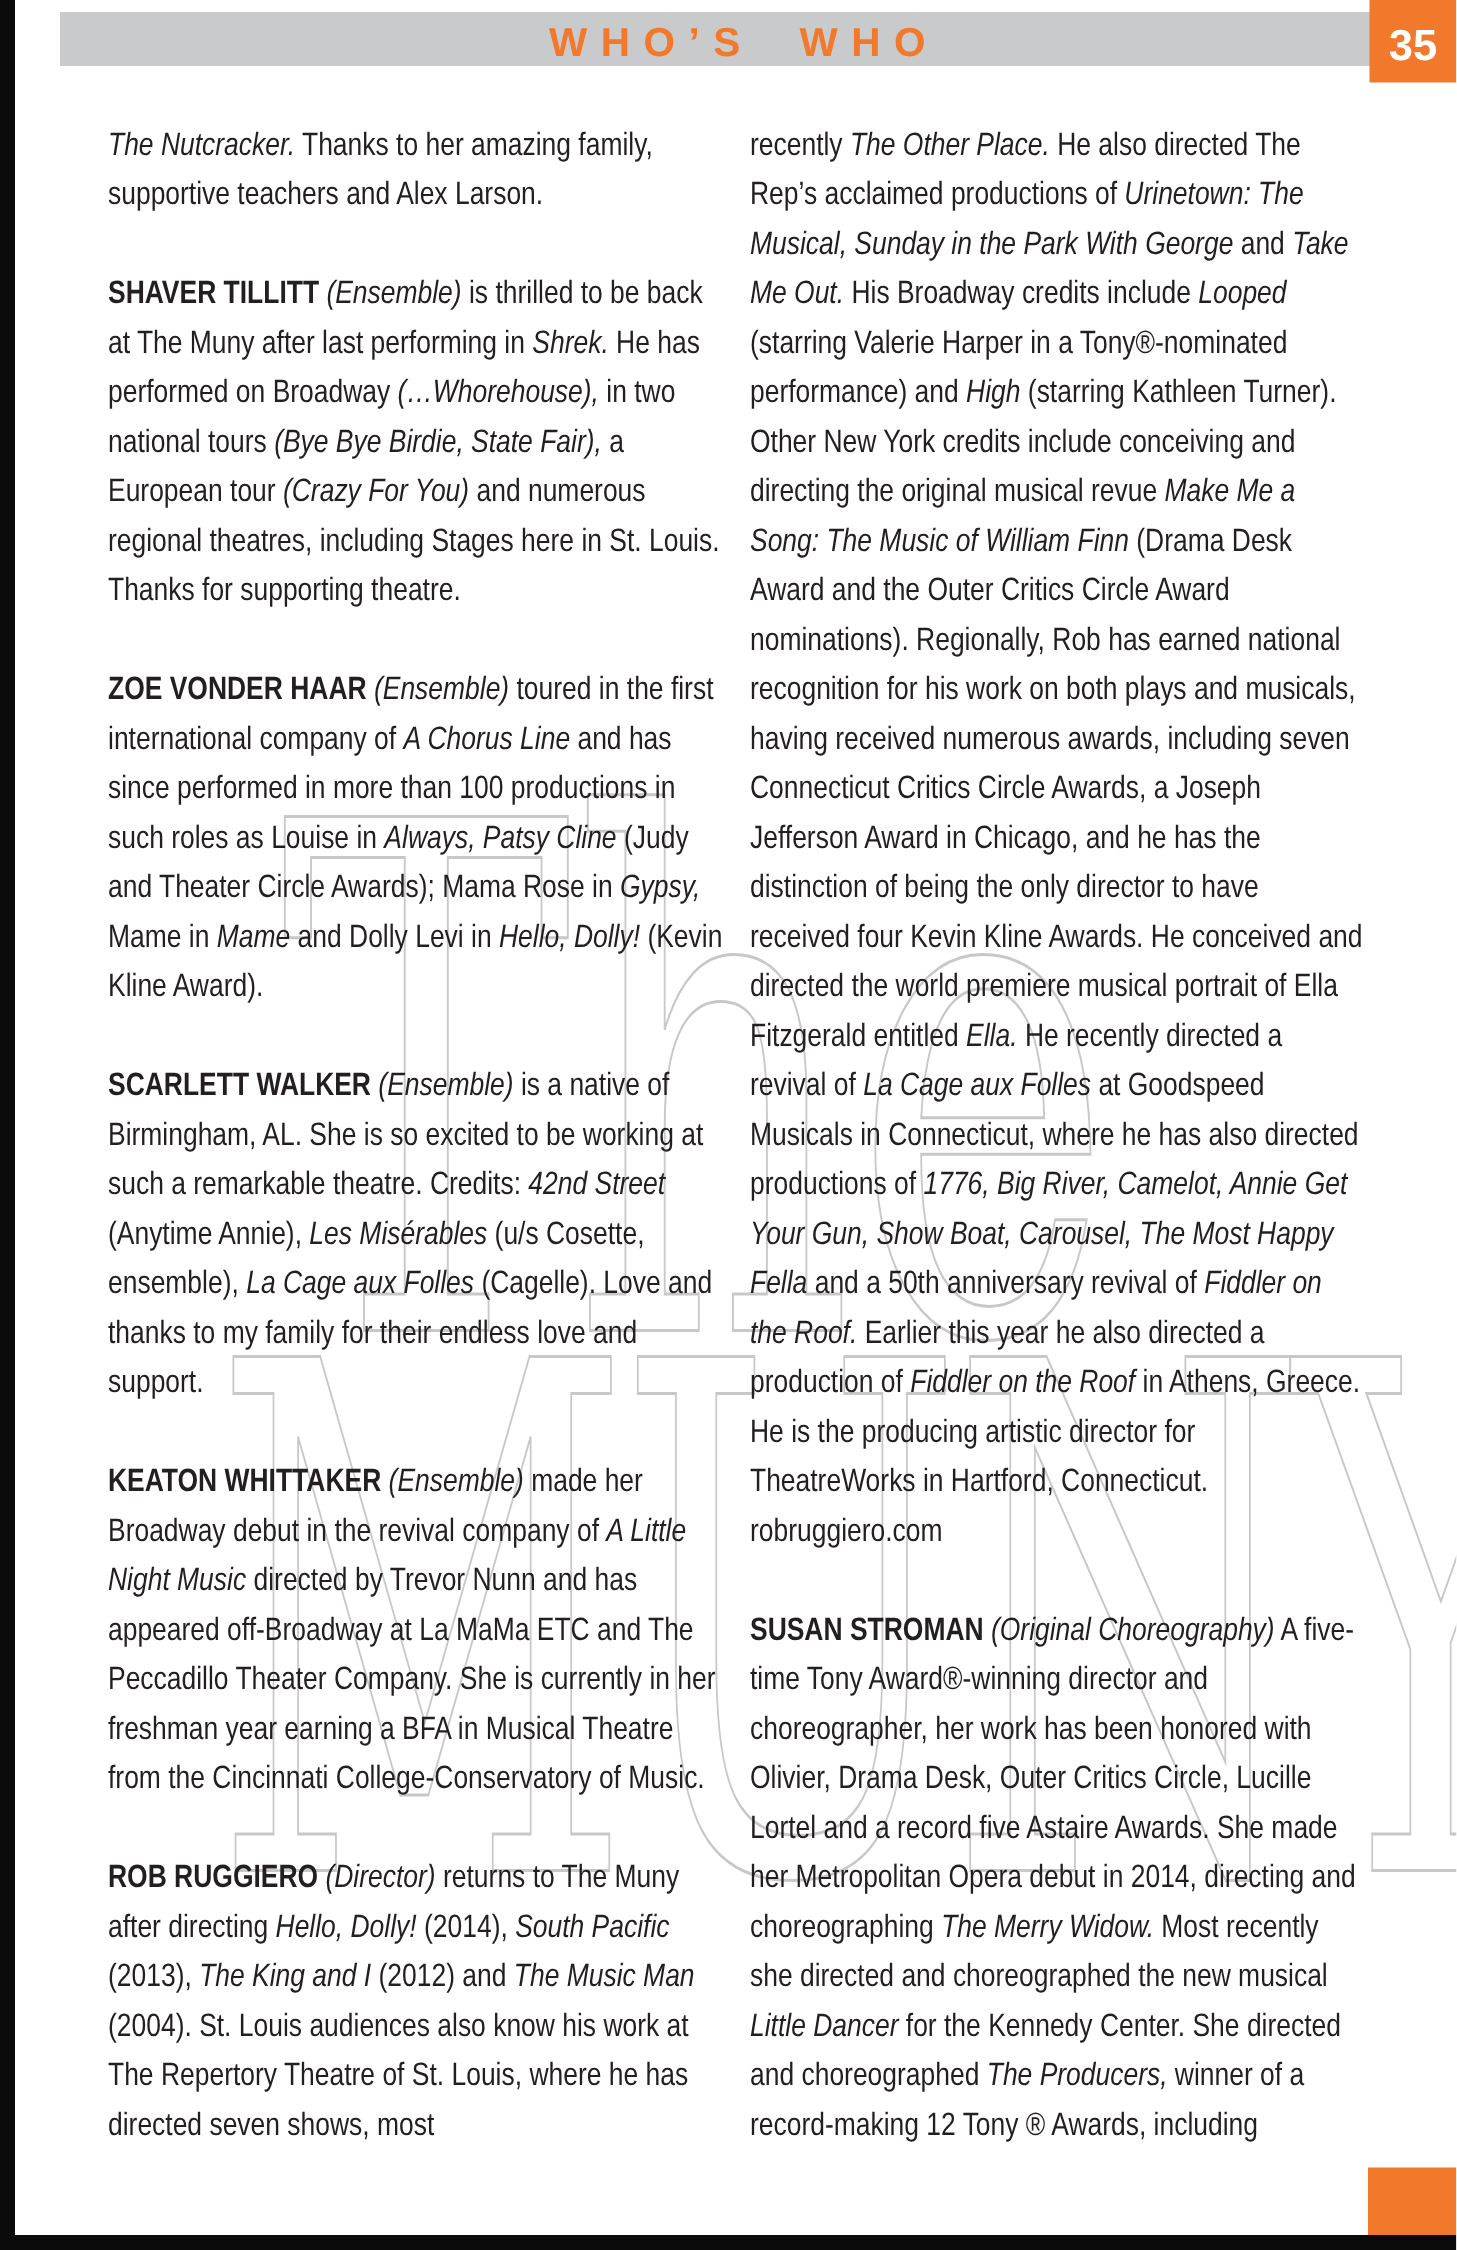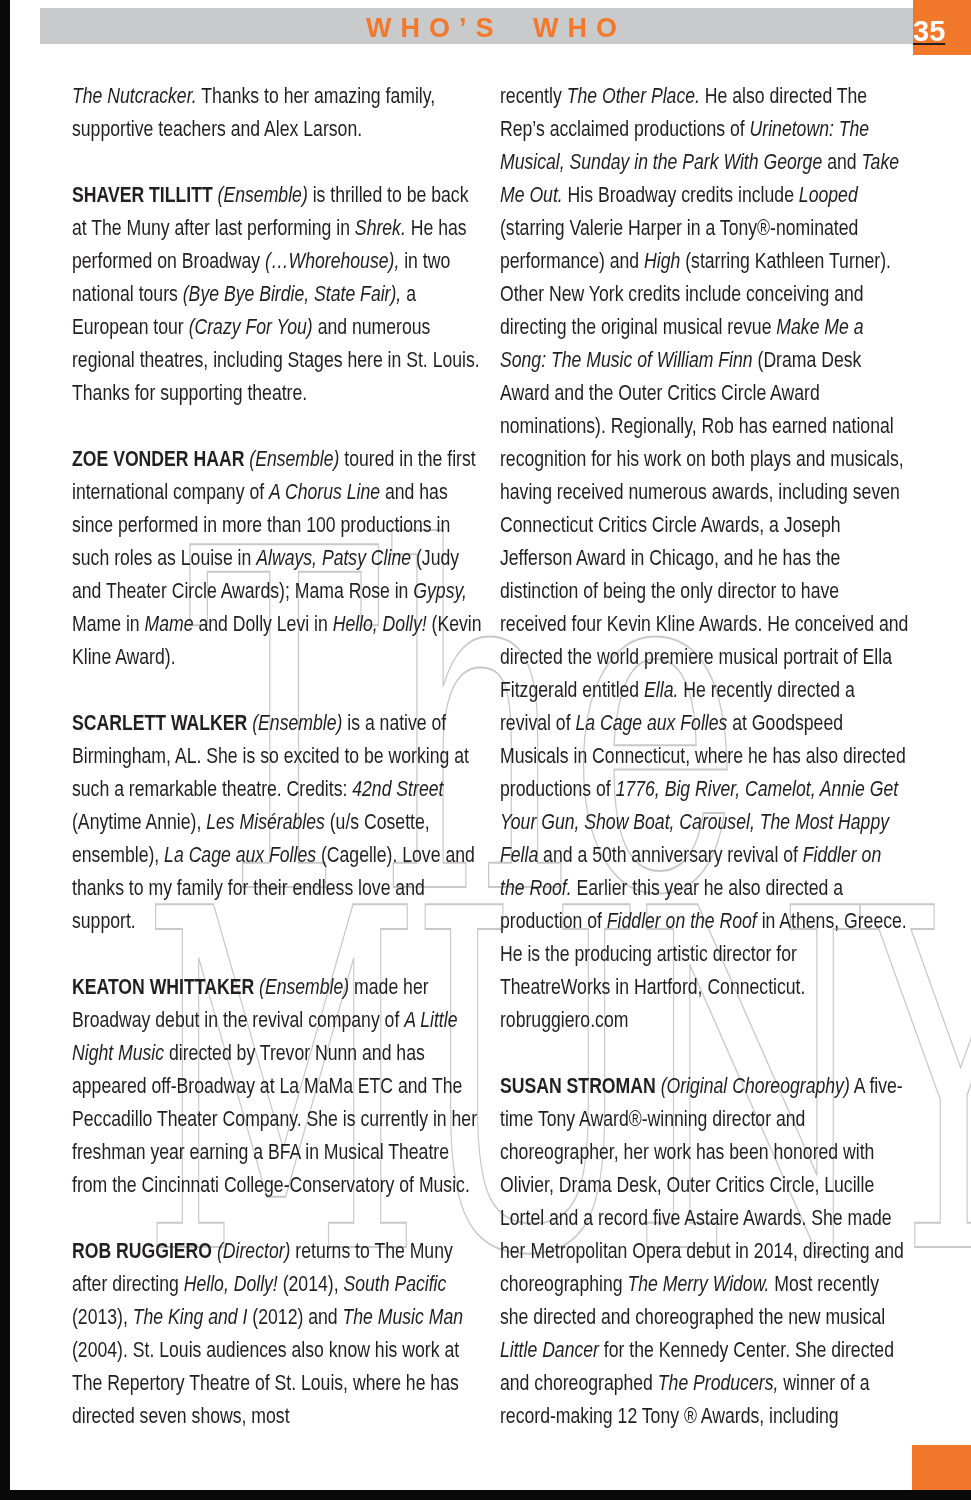--- a/index.html
+++ b/index.html
@@ -14,21 +14,21 @@
   .header-bar{
     position:absolute;left:10px;top:8px;width:903px;height:36px;
     background:var(--gray-bar,#C9CACB);display:flex;align-items:flex-end;justify-content:center;z-index:4;margin-left:30px;
   }
   .header-title{
     color:var(--orange,#F2782B);font-weight:bold;font-size:27px;
     letter-spacing:9px;word-spacing:14px;text-indent:9px;
   }
   .page-num-box{
     position:absolute;left:913px;top:0;width:58px;height:55px;background:var(--orange,#F2782B);
-    display:flex;align-items:center;justify-content:flex-start;z-index:4;text-decoration:underline;
+    display:flex;align-items:center;justify-content:center;z-index:4;
   }
   .page-num{color:var(--page-number-color,#fff);font-weight:bold;font-size:29px;padding-top:8px;}
   .corner-accent{
     position:absolute;left:912px;top:1445px;width:59px;height:45px;
     background:var(--orange,#F2782B);z-index:4;
   }
   
   .watermark{position:absolute;left:17px;top:0;width:971px;height:1500px;z-index:1;pointer-events:none;}
   .wm-line{
     position:absolute;font-family:"DejaVu Serif",serif;line-height:1;

